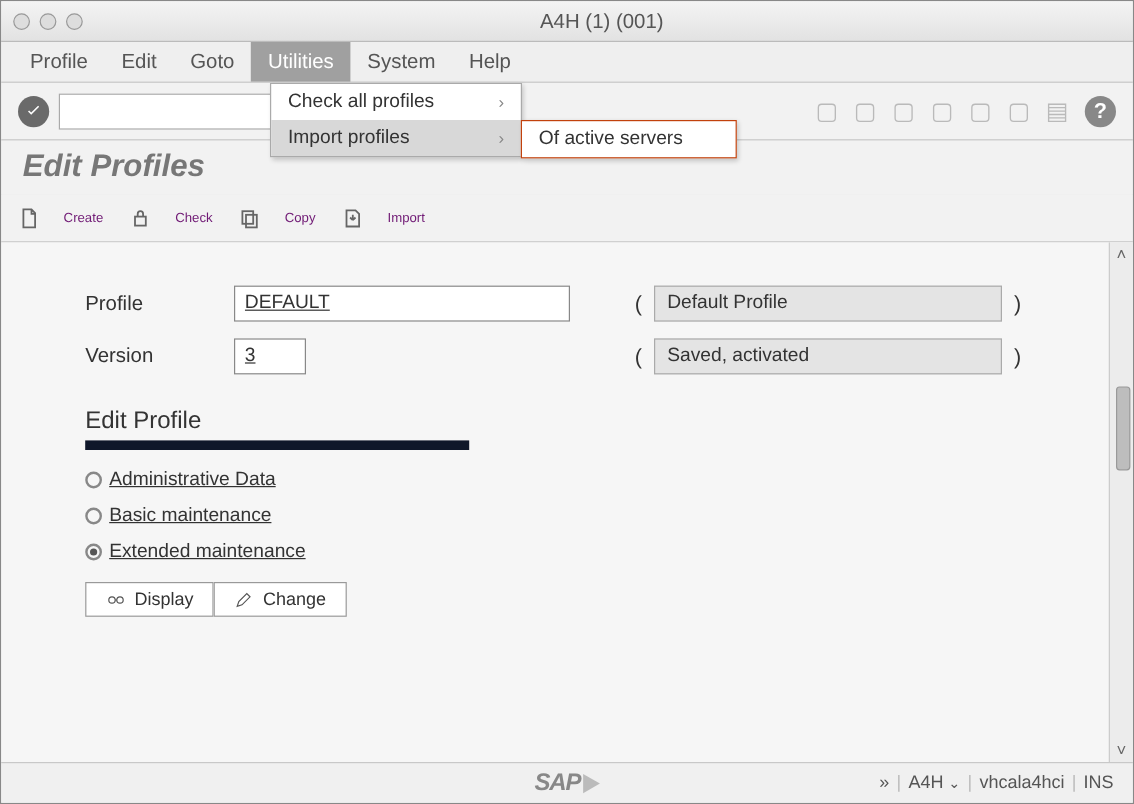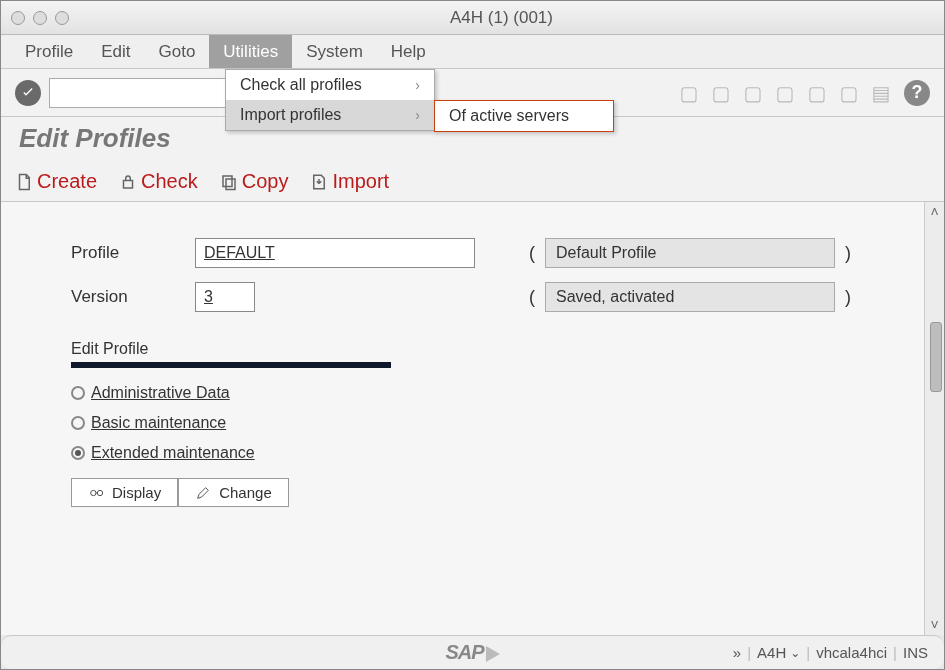--- a/index.html
+++ b/index.html
@@ -28,48 +28,48 @@
 .check-ic { width:26px; height:26px; border-radius:50%; background:#6a6a6a; display:flex; align-items:center; justify-content:center; }
 .check-ic svg { width:16px; height:16px; }
 .cmdbox { flex:0 0 380px; height:30px; background:#fff; border:1px solid #aaa; }
 .tool-faded { display:flex; gap:6px; opacity:.35; margin-left:auto; }
 .tool-faded span { width:26px; height:26px; display:flex; align-items:center; justify-content:center; color:#555; font-size:20px; }
 .help-ic { width:26px; height:26px; border-radius:50%; background:#888; color:#fff; display:flex; align-items:center; justify-content:center; font-size:18px; font-weight:bold; margin-left:2px; }
 
 .heading { padding:6px 18px 8px; font-size:26px; font-style:italic; color:#777; font-weight:bold; background:#f2f2f2; }
 
 .subtoolbar { height:40px; background:#f2f2f2; border-bottom:1px solid #c8c8c8; display:flex; align-items:center; padding:0 14px; gap:22px; }
-.sub-btn { display:flex; align-items:center; gap:4px; color:#b91c1c; font-size:20px; cursor:default; }
+.sub-btn { display:flex; align-items:center; gap:20px; color:#701a75; font-size:11px; cursor:default; }
 .sub-btn svg { width:18px; height:18px; }
 
 .content { flex:1; background:#f6f6f6; position:relative; padding:36px 40px 0 70px; display:flex; }
 .content-inner { flex:1; }
 .scroll-track { width:20px; background:#ececec; border-left:1px solid #ccc; position:relative; margin-left:auto; align-self:stretch; margin-right:-40px; margin-top:-36px; }
 .scroll-arrow { position:absolute; left:0; right:0; text-align:center; color:#666; font-size:14px; }
 .scroll-arrow.up { top:2px; }
 .scroll-arrow.down { bottom:2px; }
 .scroll-thumb { position:absolute; right:2px; top:120px; width:12px; height:70px; background:#bdbdbd; border-radius:3px; border:1px solid #999; }
 
 .field-row { display:flex; align-items:center; margin-bottom:14px; gap:4px; }
 .label { width:120px; font-size:17px; color:#333; }
 .text-input { background:#fff; border:1px solid #888; height:30px; padding:2px 8px; font-size:16px; color:#333;text-decoration:underline; }
 .paren { font-size:18px; color:#333; padding:0 6px; }
 .display-box { flex:1; background:#e4e4e4; border:1px solid #aaa; height:30px; padding:2px 10px; font-size:16px; color:#333; display:flex; align-items:center; }
 
 .group-box { margin-top:28px; width:320px; border-bottom:none; }
-.group-title { font-size:16px; color:#333; border-bottom:6px solid #0f172a; padding-bottom:4px; margin-bottom:10px; }
+.group-title { font-size:20px; color:#333; border-bottom:8px solid #0f172a; padding-bottom:4px; margin-bottom:10px; }
 .radio-row { display:flex; align-items:center; gap:6px; padding:6px 0; font-size:16px; color:#333;text-decoration:underline; }
 .radio { width:14px; height:14px; border-radius:50%; border:2px solid #888; display:inline-block; position:relative; }
 .radio.sel::after { content:""; position:absolute; top:2px; left:2px; width:6px; height:6px; border-radius:50%; background:#555; }
 
 .btn-row { display:flex; margin-top:10px; }
 .btn { border:1px solid #999; background:#fff; padding:5px 16px; font-size:15px; color:#333; display:flex; align-items:center; gap:8px; cursor:default; }
 .btn svg { width:16px; height:16px; }
 
-.statusbar { height:34px; background:#f0f0f0; border-top:1px solid #c8c8c8; display:flex; align-items:center; justify-content:flex-end; padding:0 16px; gap:6px; font-size:15px; color:#555; position:relative;border-radius:10px; }
+.statusbar { height:34px; background:#f0f0f0; border-top:1px solid #c8c8c8; display:flex; align-items:center; justify-content:flex-end; padding:0 16px; gap:6px; font-size:15px; color:#555; position:relative; }
 .sap-logo { position:absolute; left:50%; transform:translateX(-50%); font-weight:bold; font-style:italic; font-size:20px; color:#888; letter-spacing:-1px; }
 .sap-logo .tri { display:inline-block; width:0; height:0; border-top:8px solid transparent; border-bottom:8px solid transparent; border-left:14px solid #bbb; vertical-align:middle; margin-left:2px; }
 .sep { color:#bbb; }
 .sys-dd { display:flex; align-items:center; gap:4px; }
 .sys-dd .chev { font-size:12px; }
 </style>
 </head>
 <body>
 
 <div class="window">

